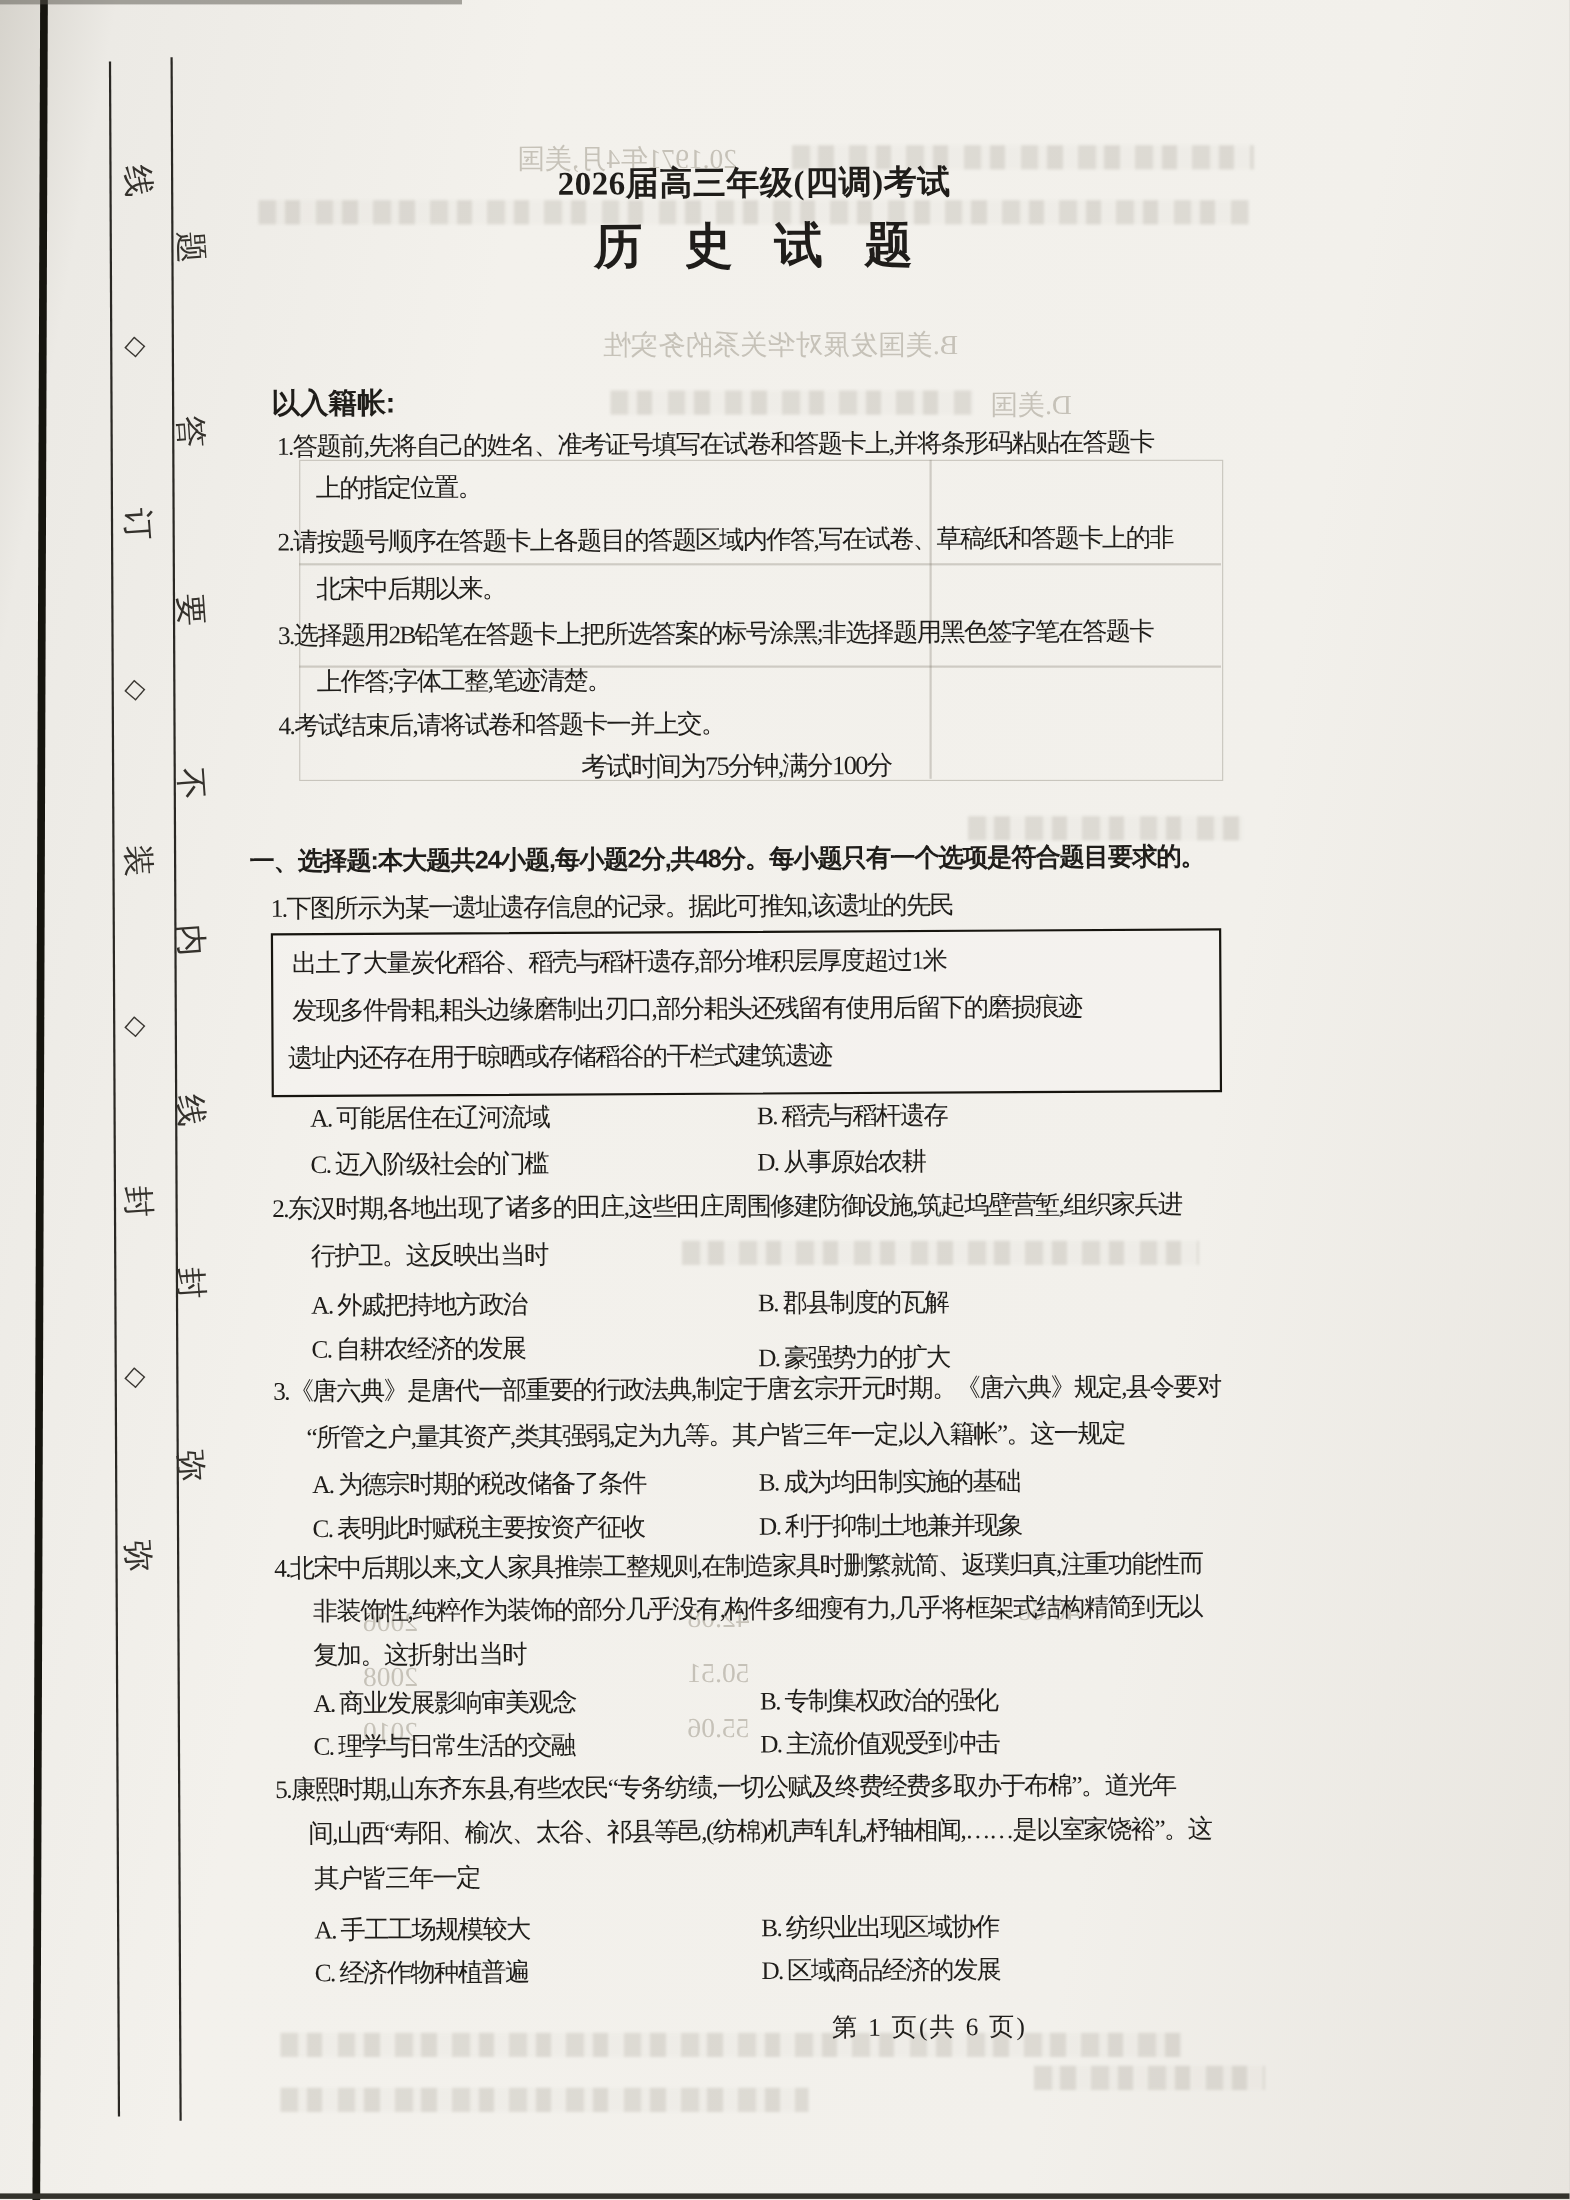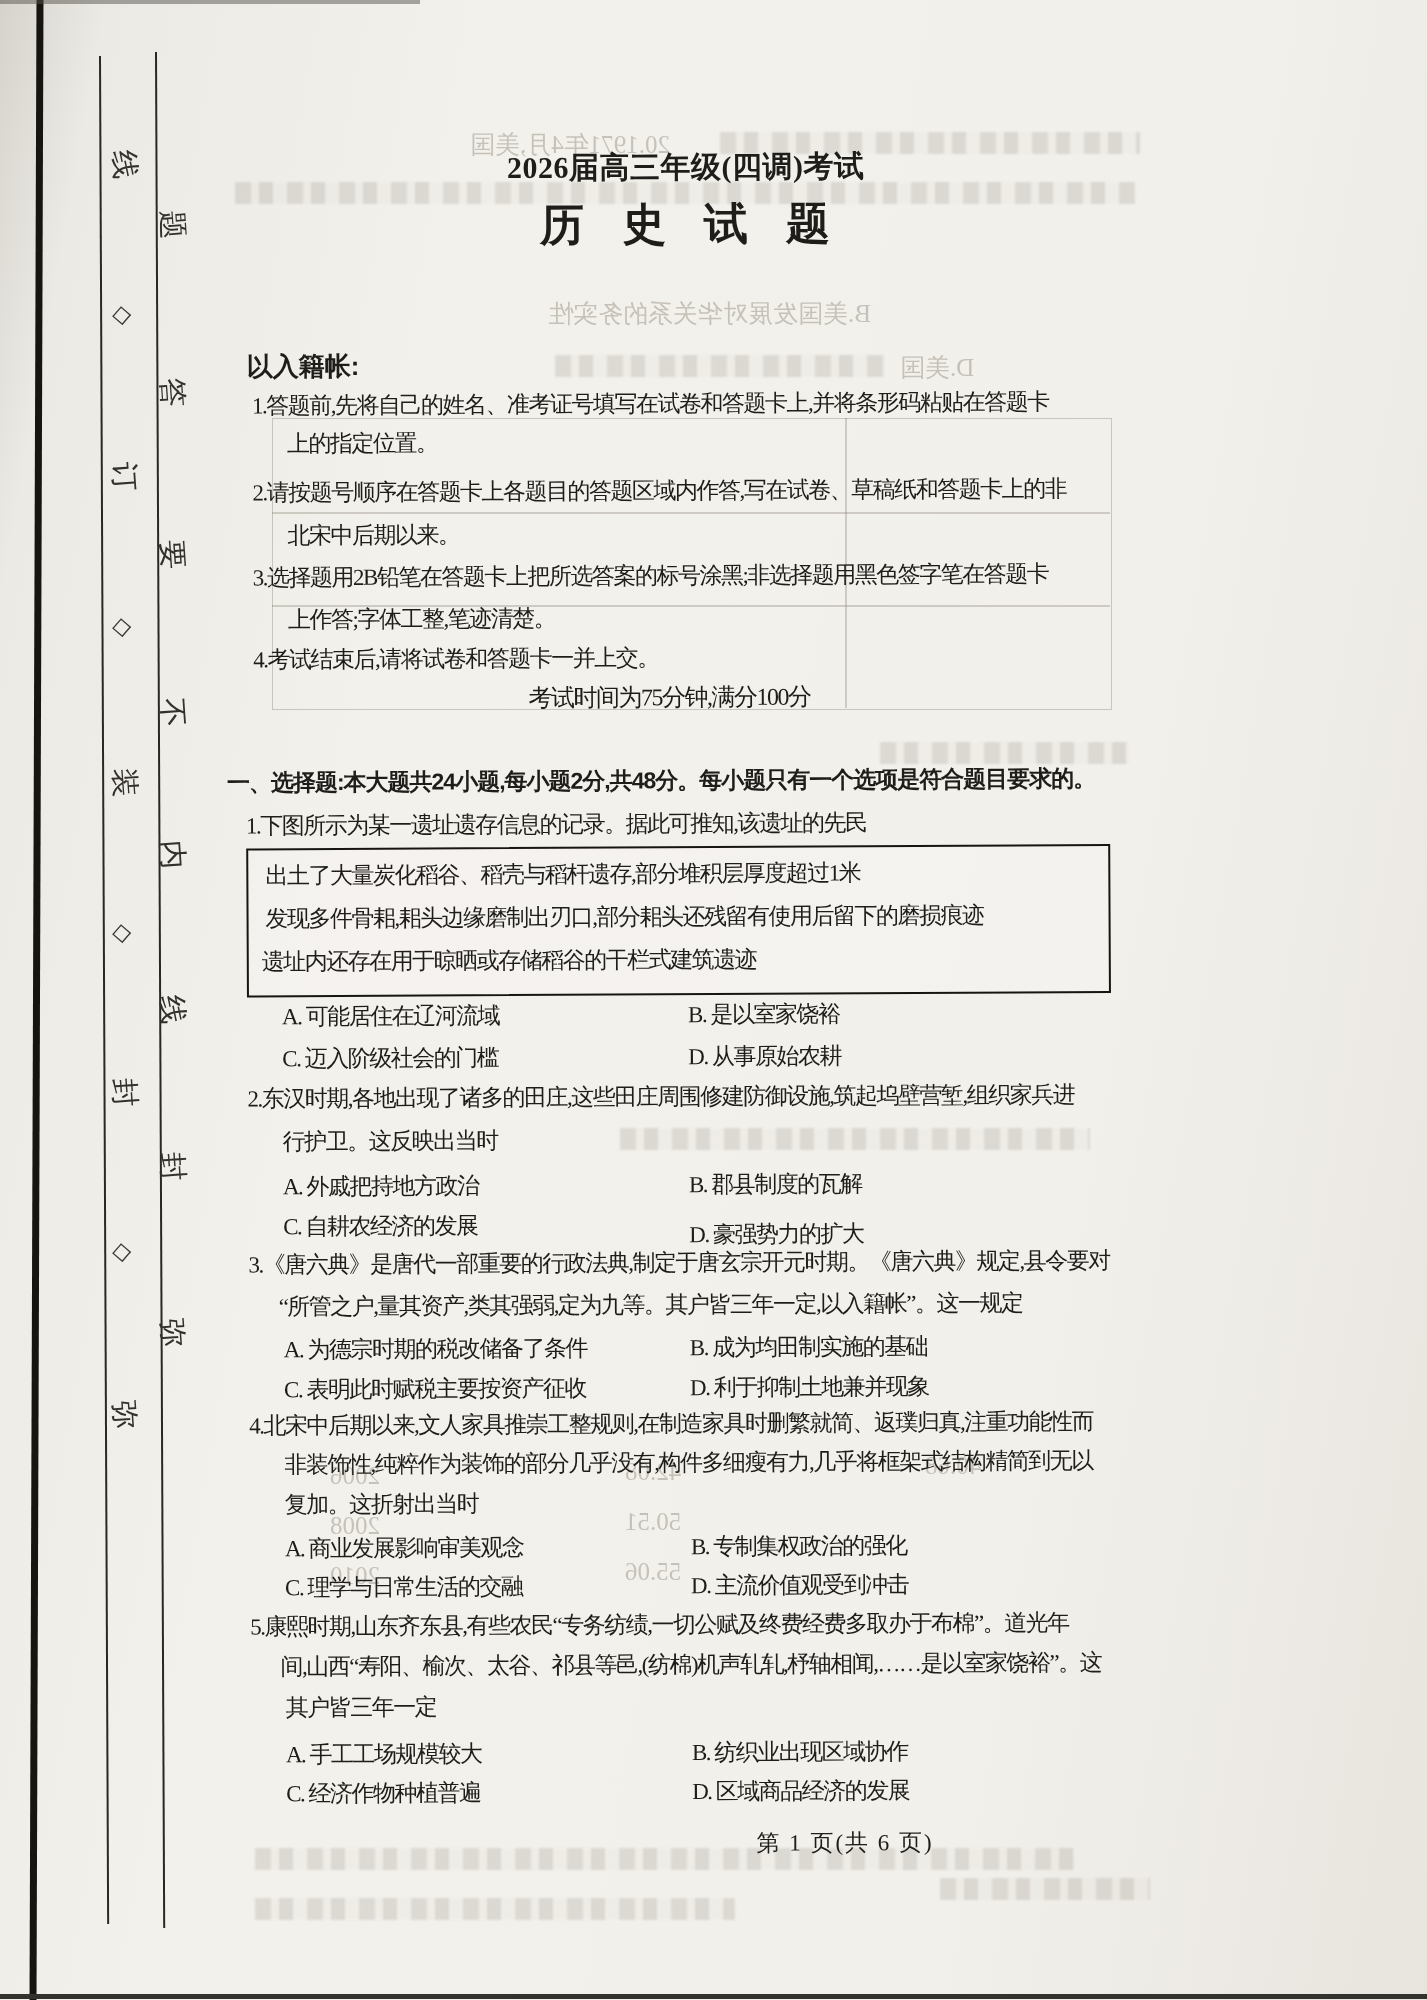--- a/index.html
+++ b/index.html
@@ -112,21 +112,21 @@
   <div class="t" style="left:530px;top:682px;font-size:24px;">考试时间为75分钟,满分100分</div>
 
   <div class="t hei section-h" style="left:228px;top:766px;">一、选择题:本大题共24小题,每小题2分,共48分。每小题只有一个选项是符合题目要求的。</div>
 
   <div class="t" style="left:247px;top:810px;">1.下图所示为某一遗址遗存信息的记录。据此可推知,该遗址的先民</div>
   <div class="qbox" style="left:247px;top:846px;width:860px;height:145px;"></div>
   <div class="t" style="left:266px;top:860px;">出土了大量炭化稻谷、稻壳与稻杆遗存,部分堆积层厚度超过1米</div>
   <div class="t" style="left:266px;top:903px;">发现多件骨耜,耜头边缘磨制出刃口,部分耜头还残留有使用后留下的磨损痕迹</div>
   <div class="t" style="left:262px;top:946px;">遗址内还存在用于晾晒或存储稻谷的干栏式建筑遗迹</div>
   <span class="opt" style="left:282px;top:999px;">A. 可能居住在辽河流域</span>
-  <span class="opt" style="left:688px;top:999px;">B. 是以室家饶裕</span>
+  <span class="opt" style="left:688px;top:999px;">B. 稻壳与稻杆遗存</span>
   <span class="opt" style="left:282px;top:1041px;">C. 迈入阶级社会的门槛</span>
   <span class="opt" style="left:688px;top:1041px;">D. 从事原始农耕</span>
 
   <div class="t" style="left:247px;top:1083px;">2.东汉时期,各地出现了诸多的田庄,这些田庄周围修建防御设施,筑起坞壁营堑,组织家兵进</div>
   <div class="t" style="left:282px;top:1126px;">行护卫。这反映出当时</div>
   <span class="opt" style="left:282px;top:1169px;">A. 外戚把持地方政治</span>
   <span class="opt" style="left:688px;top:1169px;">B. 郡县制度的瓦解</span>
   <span class="opt" style="left:282px;top:1209px;">C. 自耕农经济的发展</span>
   <span class="opt" style="left:688px;top:1219px;">D. 豪强势力的扩大</span>
 

